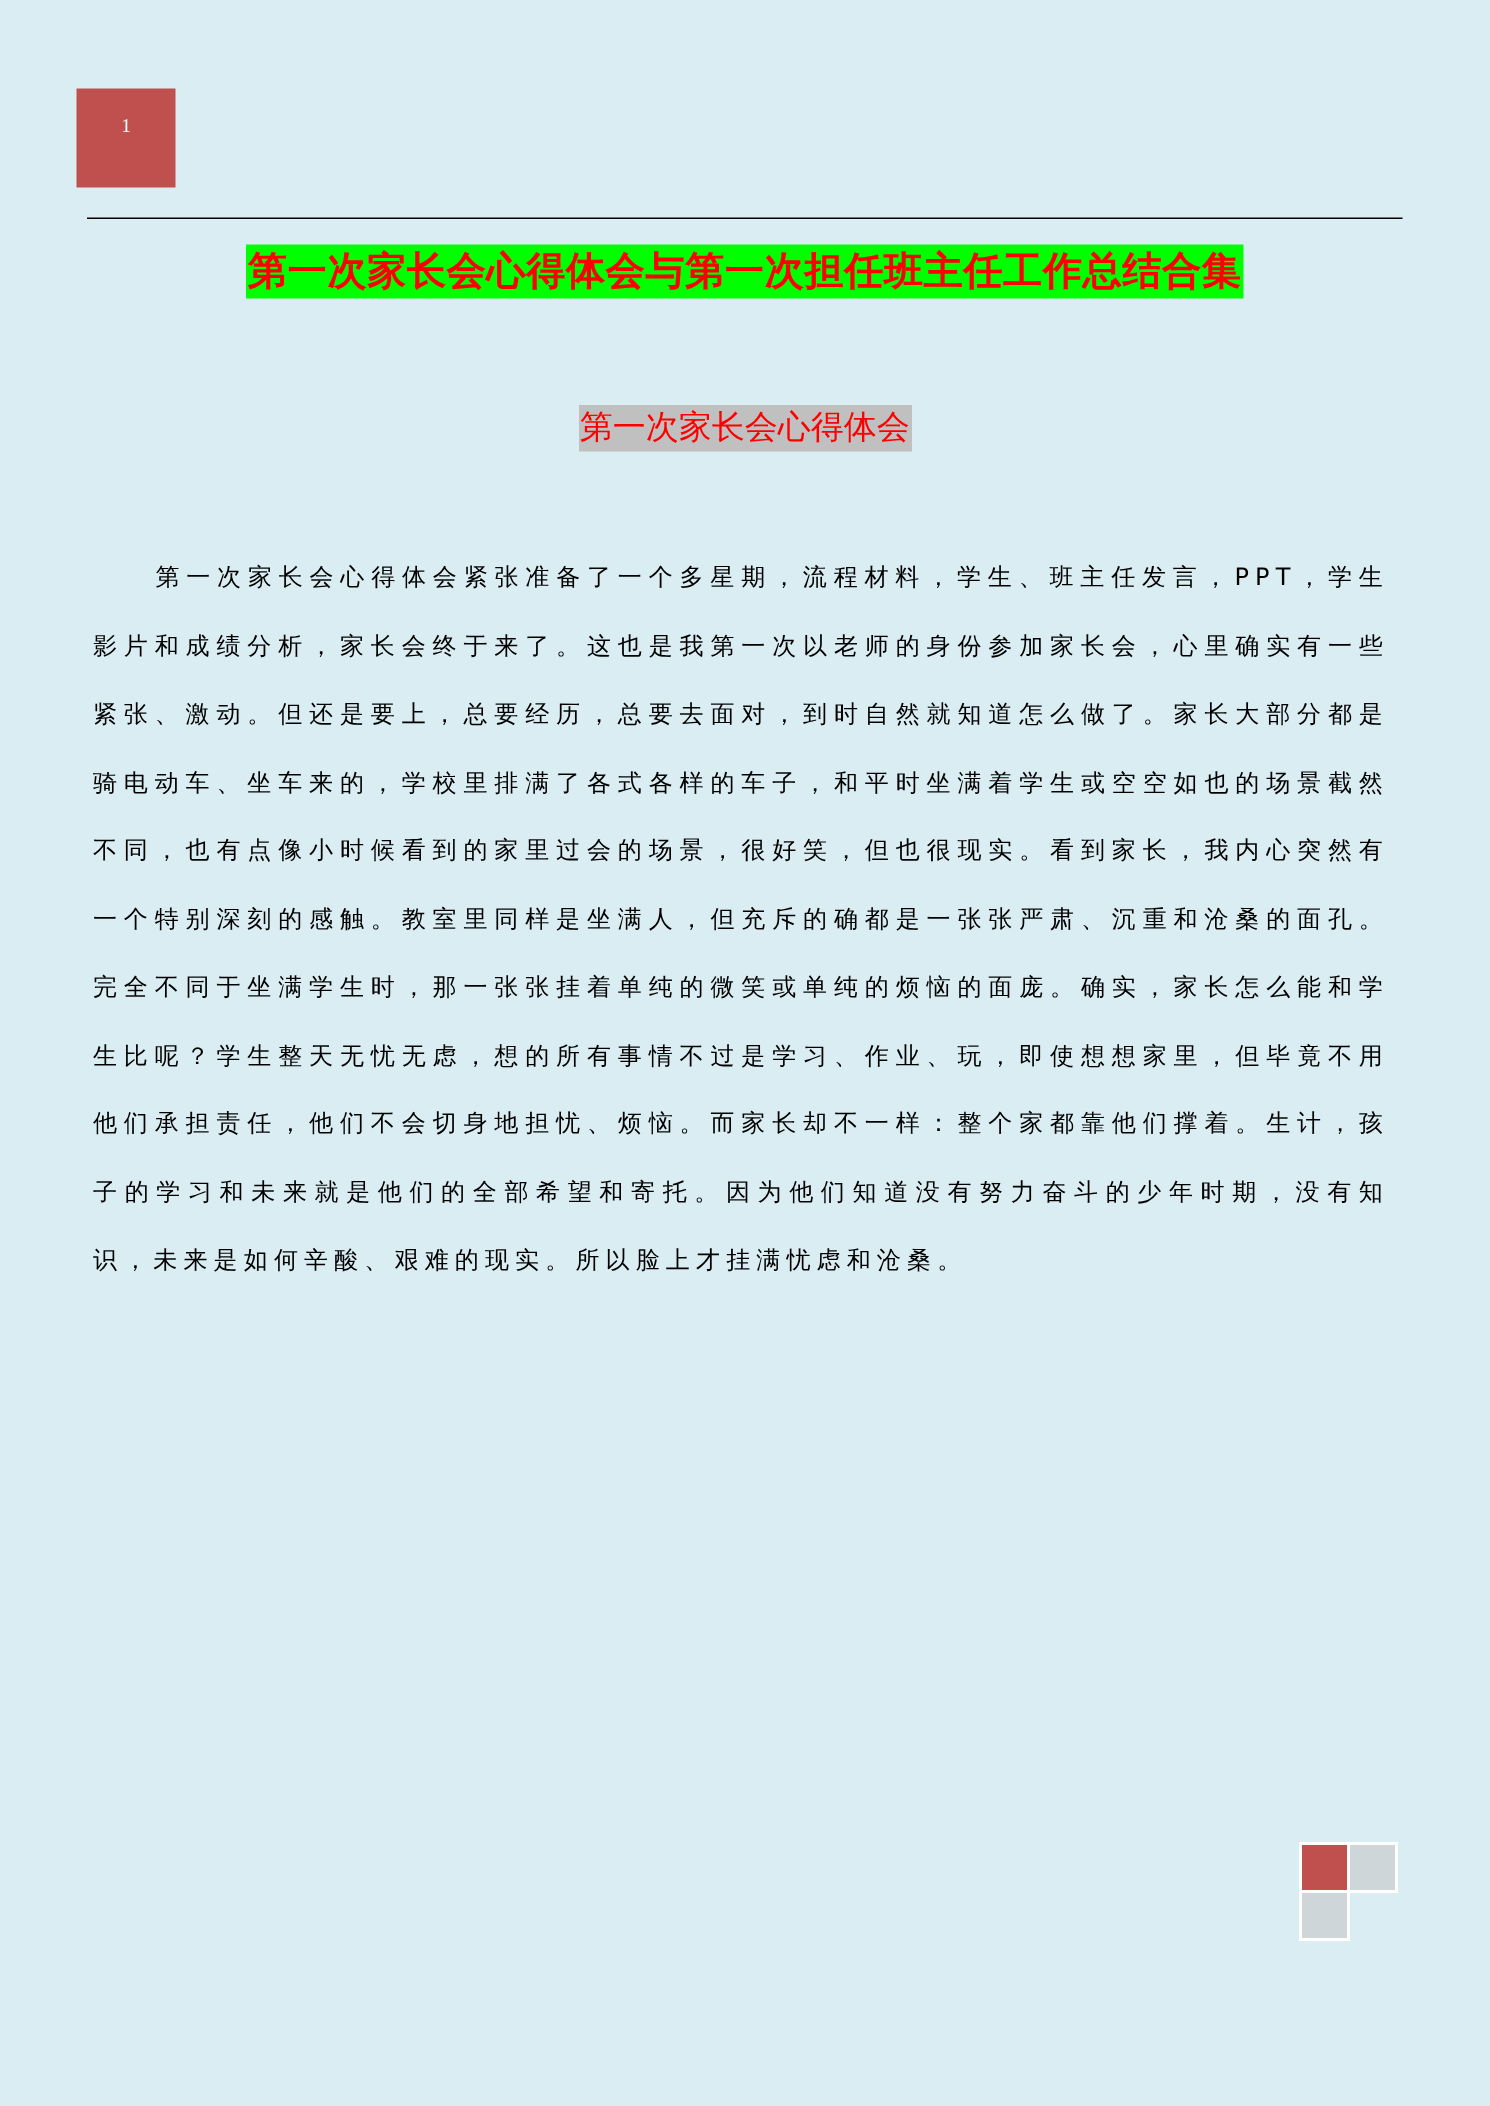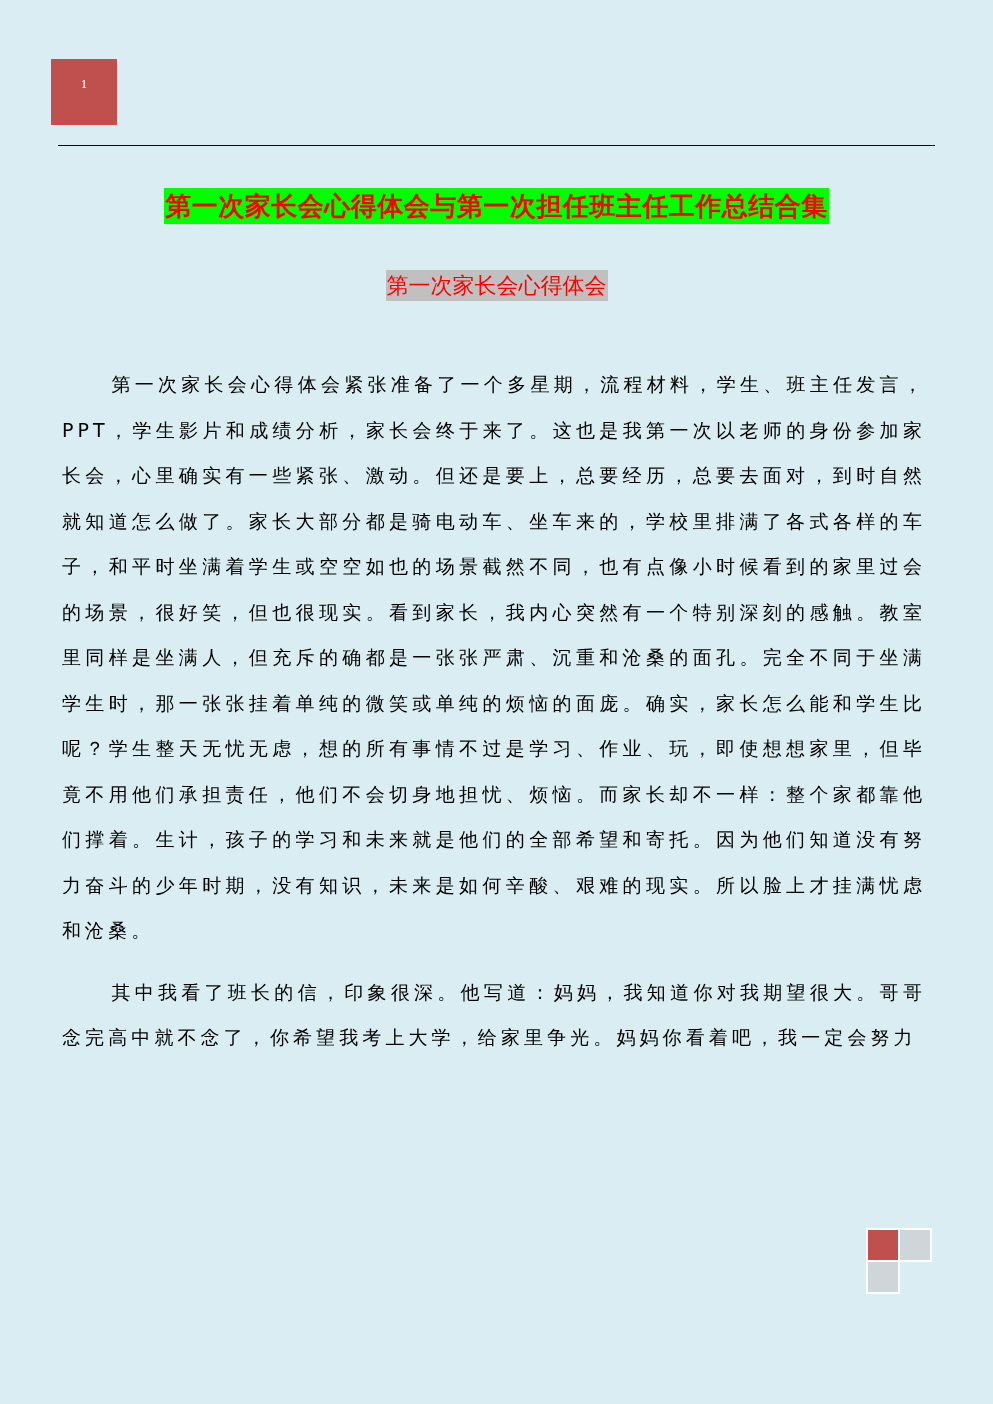--- a/index.html
+++ b/index.html
@@ -48,21 +48,20 @@
   .main-title {
     display: inline-block;
     background: #00ff00;
     color: #ff0000;
     font-family: "DejaVu Serif", serif;
     font-weight: bold;
     font-size: 26px;
     line-height: 36px;
     padding: 0 1px;
     letter-spacing: 0.5px;
-    margin-top: 25px;
   }
   .sub-title-wrap {
     position: absolute;
     left: 0;
     top: 270px;
     width: 993px;
     text-align: center;
   }
   .sub-title {
     display: inline-block;
@@ -76,21 +75,21 @@
   .body-text {
     position: absolute;
     left: 62px;
     top: 362px;
     width: 864px;
     color: #000000;
   }
   .para {
     margin: 0 0 16px 0;
     font-family: "DejaVu Sans", sans-serif;
-    font-size: 19px;
+    font-size: 16px;
     line-height: 45.5px;
     letter-spacing: 4.1px;
     text-indent: 2.6em;
     text-align: justify;
   }
   .logo {
     position: absolute;
     left: 866px;
     top: 1228px;
     width: 68px;
@@ -118,20 +117,19 @@
 <div class="main-title-wrap">
   <span class="main-title">第一次家长会心得体会与第一次担任班主任工作总结合集</span>
 </div>
 
 <div class="sub-title-wrap">
   <span class="sub-title">第一次家长会心得体会</span>
 </div>
 
 <div class="body-text">
   <p class="para">第一次家长会心得体会紧张准备了一个多星期，流程材料，学生、班主任发言，PPT，学生影片和成绩分析，家长会终于来了。这也是我第一次以老师的身份参加家长会，心里确实有一些紧张、激动。但还是要上，总要经历，总要去面对，到时自然就知道怎么做了。家长大部分都是骑电动车、坐车来的，学校里排满了各式各样的车子，和平时坐满着学生或空空如也的场景截然不同，也有点像小时候看到的家里过会的场景，很好笑，但也很现实。看到家长，我内心突然有一个特别深刻的感触。教室里同样是坐满人，但充斥的确都是一张张严肃、沉重和沧桑的面孔。完全不同于坐满学生时，那一张张挂着单纯的微笑或单纯的烦恼的面庞。确实，家长怎么能和学生比呢？学生整天无忧无虑，想的所有事情不过是学习、作业、玩，即使想想家里，但毕竟不用他们承担责任，他们不会切身地担忧、烦恼。而家长却不一样：整个家都靠他们撑着。生计，孩子的学习和未来就是他们的全部希望和寄托。因为他们知道没有努力奋斗的少年时期，没有知识，未来是如何辛酸、艰难的现实。所以脸上才挂满忧虑和沧桑。</p>
-  <p class="para">其中我看了班长的信，印象很深。他写道：妈妈，我知道你对我期望很大。哥哥念完高中就不念了，你希望我考上大学，给家里争光。妈妈你看着吧，我一定会努力</p>
 </div>
 
 <div class="logo">
   <div class="sq sq-red"></div>
   <div class="sq sq-gray1"></div>
   <div class="sq sq-gray2"></div>
 </div>
 
 </body></html>

